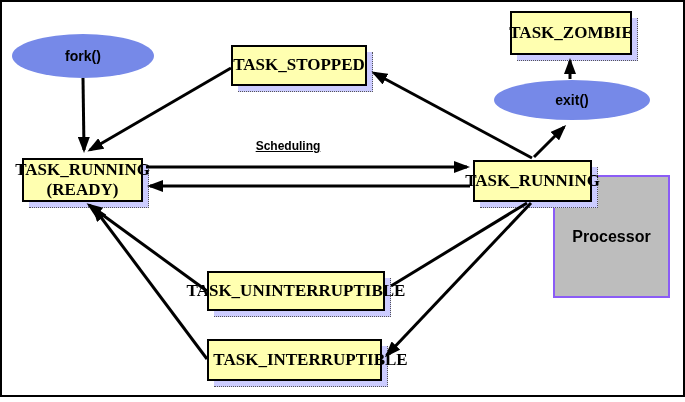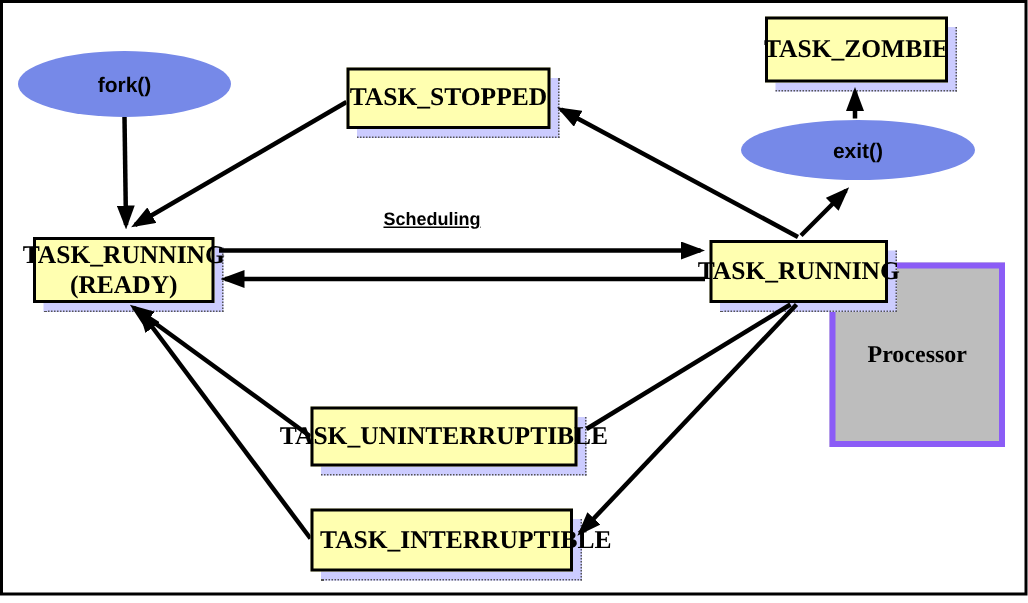--- a/index.html
+++ b/index.html
@@ -28,21 +28,21 @@
     left:5px;top:5px;right:-8px;bottom:-8px;
     background:var(--shadow-fill,#CCCCFF);
     border-right:1px dotted #555;border-bottom:1px dotted #555;
   }
   .ellipse{
     background:var(--event-fill,#7689E8);
     border-radius:50%;font-size:14px;
   }
   .processor{
     background:var(--processor-fill,#BDBDBD);
-    border:4px solid #8b5cf6;font-size:16px;z-index:-2;font-family:Liberation Serif, serif;
+    border:2px solid #8b5cf6;font-size:16px;z-index:-2;
   }
   .edge-label{
     position:absolute;width:124px;text-align:center;
     font-weight:bold;font-size:12px;color:#000;
   }
   .sub{display:block;}
 </style>
 </head>
 <body>
 

